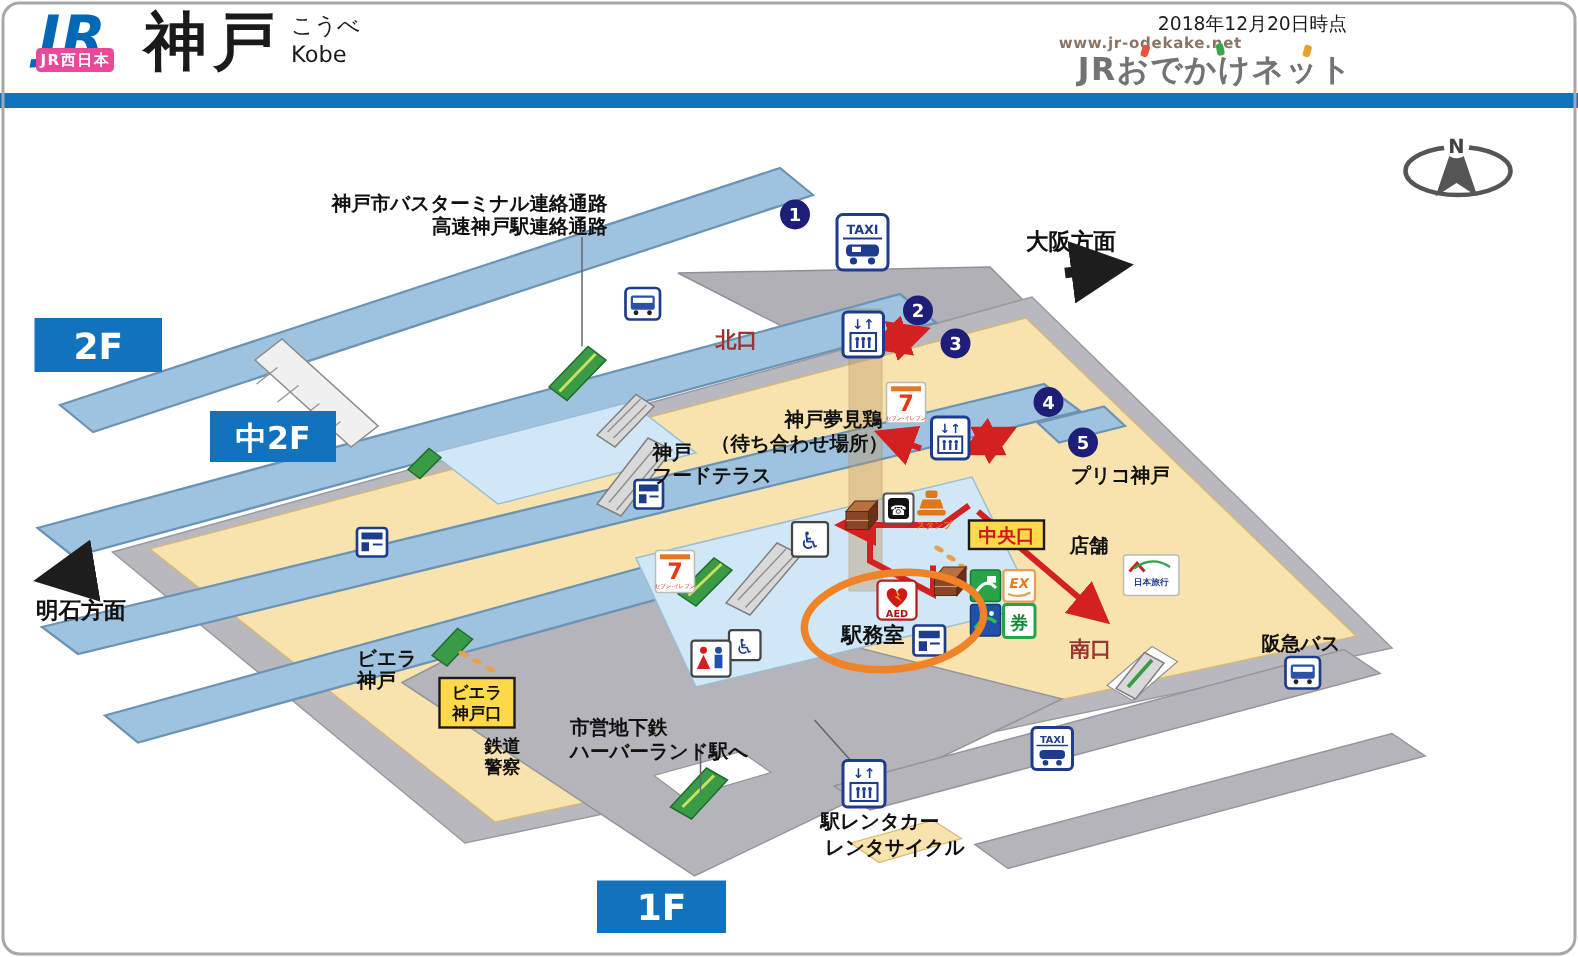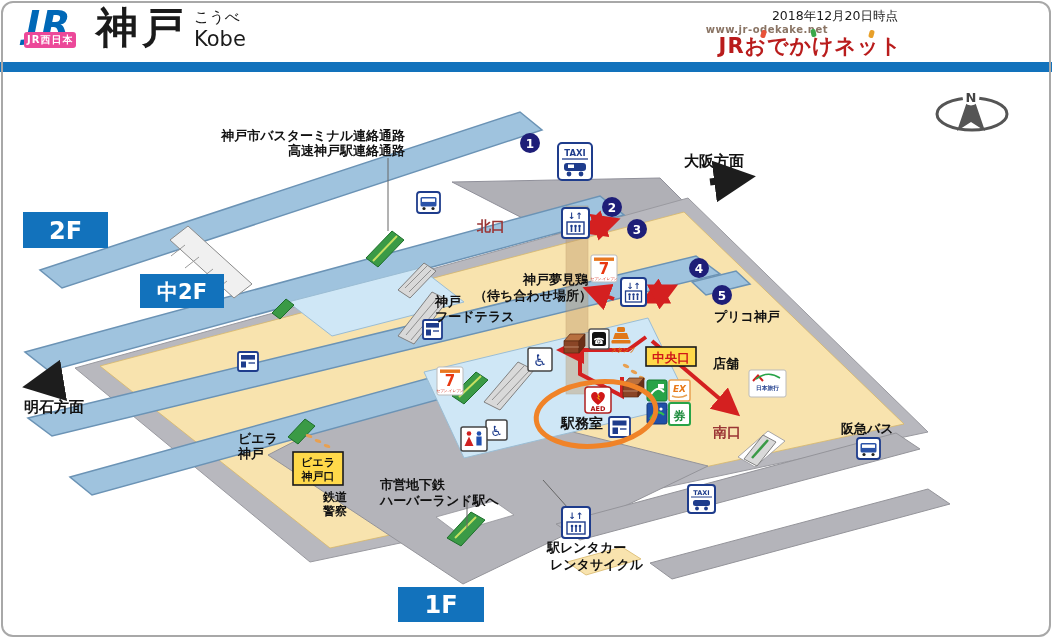--- a/index.html
+++ b/index.html
@@ -6,24 +6,24 @@
   body{width:1052px;height:638px;position:relative;overflow:hidden;
        font-family:"DejaVu Sans","Liberation Sans",sans-serif;color:#1a1a1a;}
   .frame{position:absolute;inset:1px;border:2px solid #a8a8a8;border-radius:12px;z-index:5;pointer-events:none;}
   .header{position:absolute;left:0;top:0;width:912px;height:62px;background:#fff;z-index:2;}
   .blue-bar{position:absolute;left:0;top:62px;width:1052px;height:10px;background:#1272bc;z-index:2;}
   .jr-logo{position:absolute;left:26px;top:2px;font-size:38px;font-weight:900;font-style:italic;color:#0068b7;letter-spacing:1px;}
   .jr-company{position:absolute;left:24px;top:32px;background:#ec4899;color:#fff;font-size:10px;font-weight:bold;
               padding:1px 3px;border-radius:3px;letter-spacing:1px;}
   .station-kanji{position:absolute;left:96px;top:0px;font-size:42px;font-weight:900;color:#1a1a1a;letter-spacing:4px;}
   .station-kana{position:absolute;left:194px;top:8px;font-size:15px;font-weight:normal;}
-  .station-romaji{position:absolute;left:194px;top:27px;font-size:21px;}
+  .station-romaji{position:absolute;left:194px;top:27px;font-size:15px;}
   .date-note{position:absolute;right:14px;top:8px;font-size:12.5px;font-weight:normal;}
   .site-url{position:absolute;right:84px;top:24px;font-size:10px;font-weight:bold;color:#8a7464;letter-spacing:.5px;}
-  .site-name{position:absolute;right:10px;top:32px;font-size:21px;font-weight:900;color:#b91c1c;letter-spacing:1px;margin-left:12px;}
+  .site-name{position:absolute;right:10px;top:32px;font-size:21px;font-weight:900;color:#737373;letter-spacing:1px;margin-left:12px;}
   .accent{position:absolute;width:5px;height:8px;border-radius:2px;z-index:3;}
   svg{position:absolute;left:0;top:0;z-index:1;}
   svg text{font-family:"DejaVu Sans","Liberation Sans",sans-serif;}
   .jp{font-weight:bold;fill:#111;}
 </style>
 </head>
 <body>
 
 <div class="header">
   <div class="jr-logo">JR</div>

